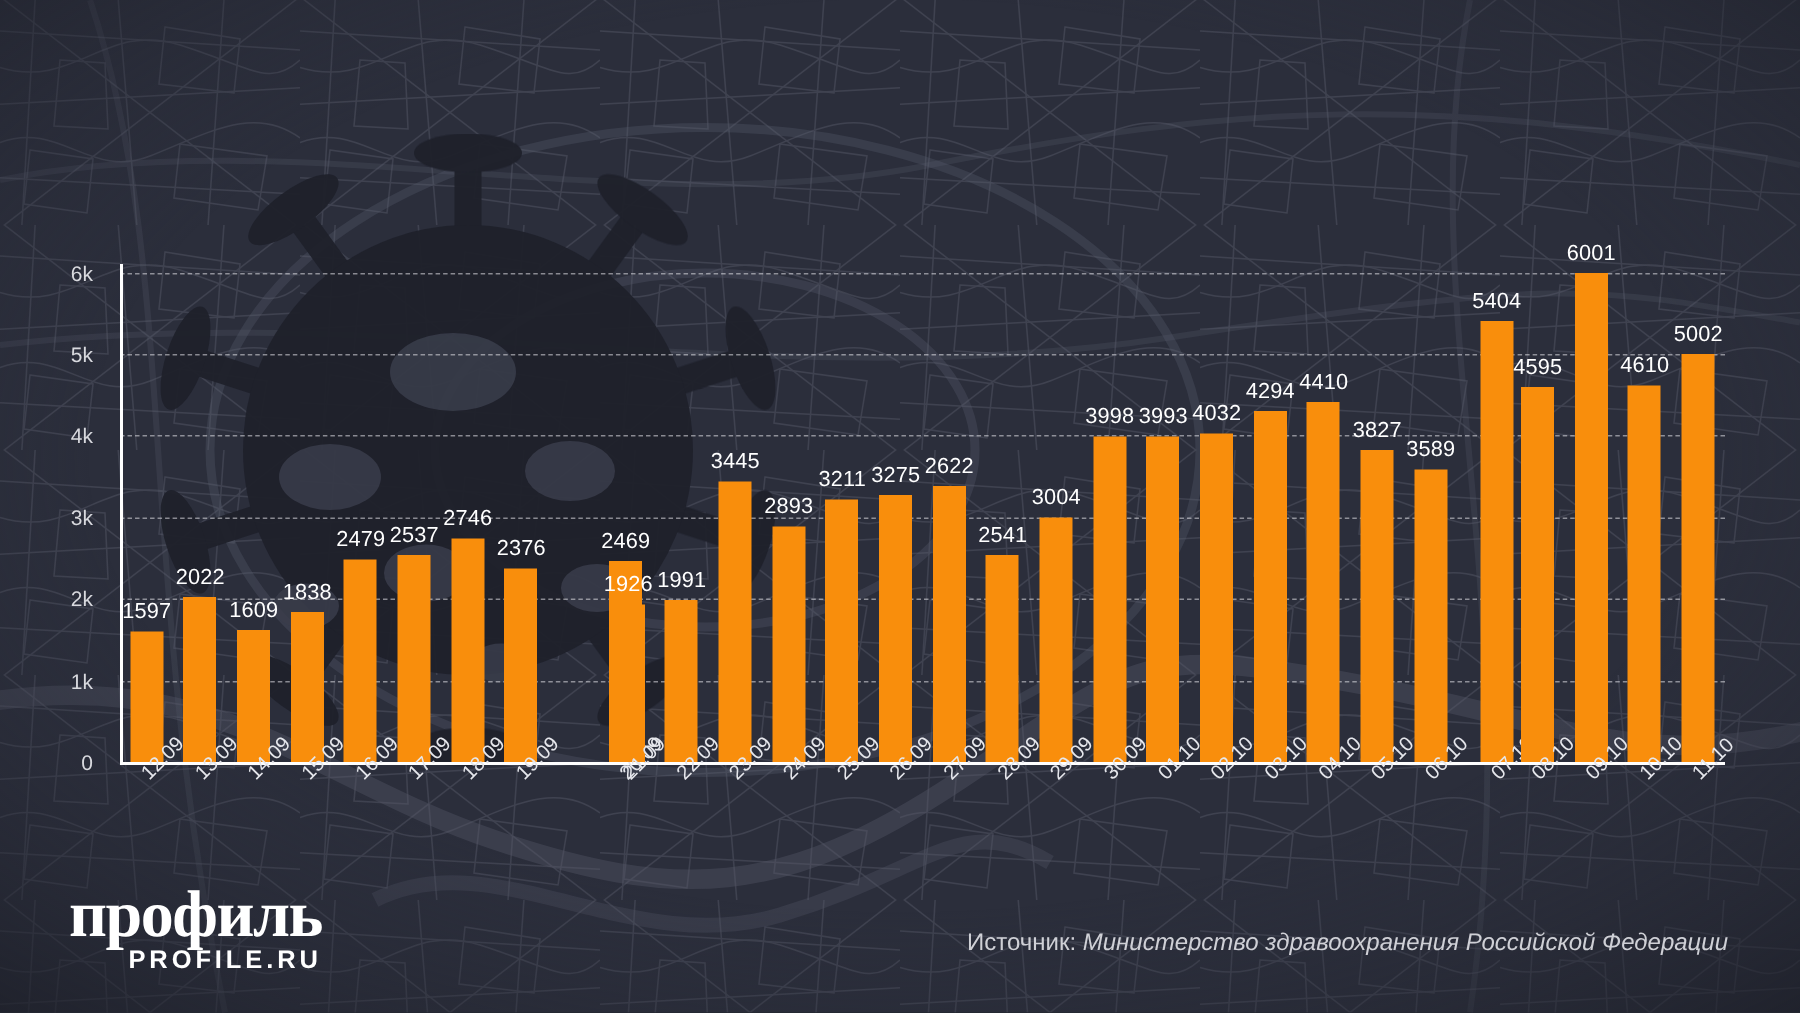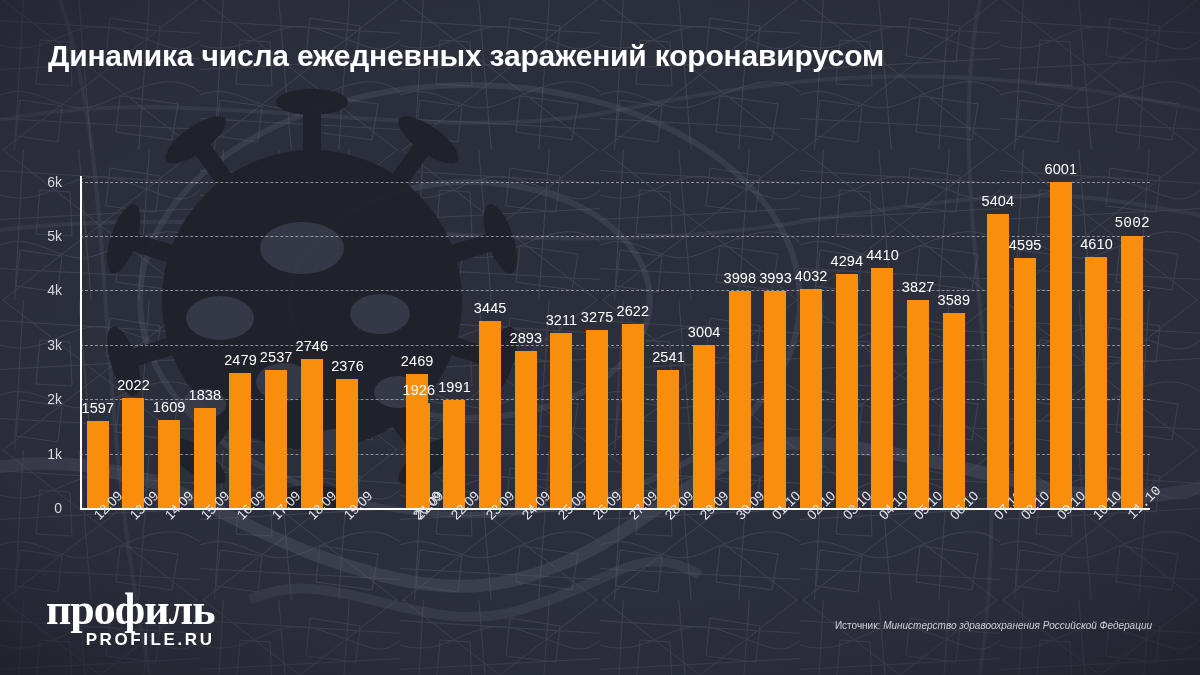--- a/index.html
+++ b/index.html
@@ -73,21 +73,21 @@
     font-family:"Liberation Serif", serif;
     font-weight:bold; font-size:44px; line-height:1;
     color:#ffffff; letter-spacing:-1px;
   }
   #logo .logo-sub {
     font-size:17px; font-weight:bold; letter-spacing:2.6px;
     color:#ffffff; margin-top:-2px; text-align:right;
   }
   #source {
     position:absolute; right:48px; top:620px; z-index:6;
-    font-size:10px; color:#cfd0d6; white-space:nowrap;
+    font-size:16px; color:#cfd0d6; white-space:nowrap;
   }
   #source .src-val { font-style:italic; }
 </style>
 </head>
 <body>
 
 <div id="bg-art">
   <svg viewBox="0 0 1200 675" xmlns="http://www.w3.org/2000/svg">
     <defs>
       <pattern id="streets" width="200" height="150" patternUnits="userSpaceOnUse">
@@ -186,21 +186,20 @@
         <ellipse cx="-108" cy="104" rx="22" ry="15"></ellipse>
         <ellipse cx="22" cy="142" rx="20" ry="13"></ellipse>
       </g>
     </g>
 
     <rect width="1200" height="675" fill="url(#vignette)"></rect>
   </svg>
 </div>
 
 <div id="title-block">
-  <div class="tline">Динамика числа ежедневных заражений коронавирусом</div>
 </div>
 
 <div id="chart">
   <div id="y-axis-labels">
       <div class="ylabel" style="top: 508px;">0</div>
       <div class="ylabel" style="top: 453.6px;">1k</div>
       <div class="ylabel" style="top: 399.2px;">2k</div>
       <div class="ylabel" style="top: 344.8px;">3k</div>
       <div class="ylabel" style="top: 290.4px;">4k</div>
       <div class="ylabel" style="top: 236px;">5k</div>
@@ -355,21 +354,21 @@
       <div class="bar-slot" style="left: 963px; width: 35.6667px;">
         <div class="bar" style="height: 326.454px; bottom: 167px; left: 6.83333px;"></div>
         <div class="bar-value" style="top: 160.546px;">6001</div>
         <div class="bar-date">09.10</div>
       </div>
       <div class="bar-slot" style="left: 998.667px; width: 35.6667px;">
         <div class="bar" style="height: 250.784px; bottom: 167px; left: 6.83333px;"></div>
         <div class="bar-value" style="top: 236.216px;">4610</div>
         <div class="bar-date">10.10</div>
       </div>
-      <div class="bar-slot" style="left: 1034.33px; width: 35.6667px; font-family: Liberation Mono, monospace;">
+      <div class="bar-slot" style="left: 1034.33px; width: 35.6667px;">
         <div class="bar" style="height: 272.109px; bottom: 167px; left: 6.83333px;"></div>
         <div class="bar-value" style="top: 214.891px;">5002</div>
         <div class="bar-date">11.10</div>
       </div>
     </div>
 </div>
 
 <div id="logo">
   <div class="logo-word">профиль</div>
   <div class="logo-sub">PROFILE.RU</div>

